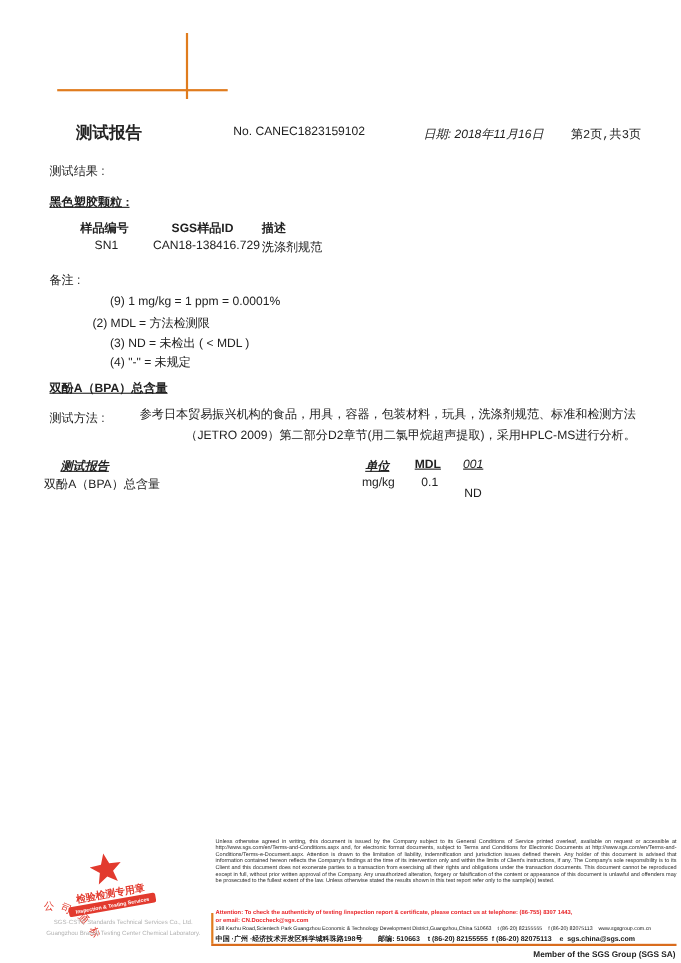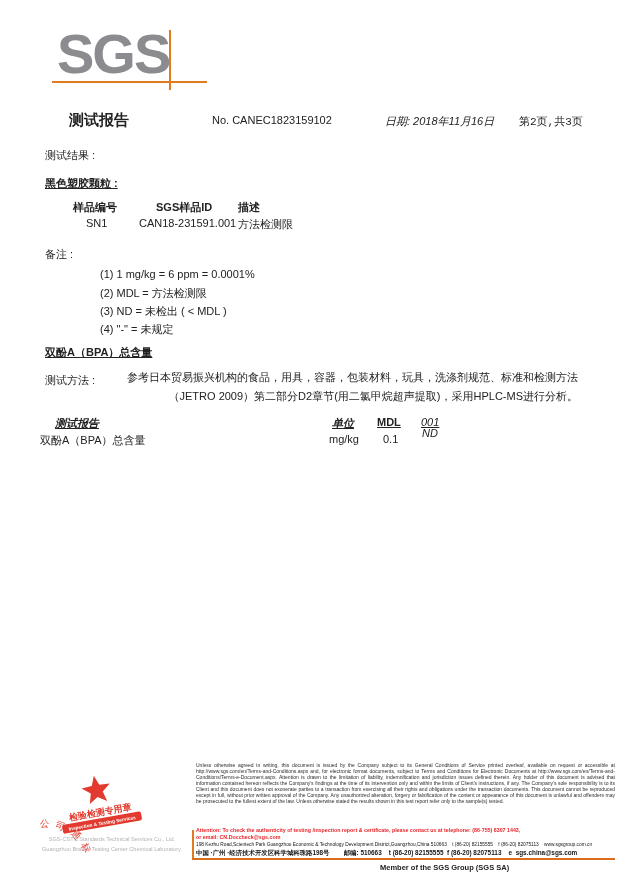--- a/index.html
+++ b/index.html
@@ -25,57 +25,56 @@
   .addr-cn{font-size:6.4px;color:#161616;font-weight:bold;white-space:pre;}
   .company-gray{font-size:5.6px;line-height:7px;color:#b3b3b3;text-align:center;}
   .member{font-size:7.5px;color:#222;font-weight:600;}
   .stamp-wrap{transform:rotate(-10deg);}
 </style>
 </head>
 <body>
 
 <div class="page">
 
-  <div class="abs logo" style="left:57px;top:26px;">SGS</div>
   <div class="abs oline-v" style="left:169px;top:30px;height:60px;"></div>
   <div class="abs oline-h" style="left:52px;top:81px;width:155px;"></div>
 
   <div class="abs title" style="left:45px;top:111px;">测试报告</div>
   <div class="abs meta" style="left:212px;top:114px;">No. CANEC1823159102</div>
   <div class="abs meta" style="left:385px;top:114px;font-style:italic;">日期: 2018年11月16日</div>
   <div class="abs meta" style="left:519px;top:114px;font-family:Liberation Mono, monospace;">第2页,共3页</div>
 
   <div class="abs body-txt" style="left:45px;top:148px;text-align:center;">测试结果 :</div>
   <div class="abs body-txt bold ul" style="left:45px;top:176px;">黑色塑胶颗粒 :</div>
 
   <div class="abs body-txt bold" style="left:73px;top:200px;">样品编号</div>
   <div class="abs body-txt bold" style="left:156px;top:200px;">SGS样品ID</div>
   <div class="abs body-txt bold" style="left:238px;top:200px;font-family:Liberation Mono, monospace;">描述</div>
   <div class="abs body-txt" style="left:86px;top:217px;">SN1</div>
-  <div class="abs body-txt" style="left:139px;top:217px;">CAN18-231591.001</div>
-  <div class="abs body-txt" style="left:238px;top:217px;">方法检测限</div>
+  <div class="abs body-txt" style="left:139px;top:217px;">CAN18-138416.729</div>
+  <div class="abs body-txt" style="left:238px;top:217px;">洗涤剂规范</div>
 
   <div class="abs body-txt" style="left:45px;top:247px;">备注 :</div>
-  <div class="abs body-txt" style="left:100px;top:268px;">(1) 1 mg/kg = 6 ppm = 0.0001%</div>
-  <div class="abs body-txt" style="left:100px;top:286px;text-align:right;">(2) MDL = 方法检测限</div>
+  <div class="abs body-txt" style="left:100px;top:268px;">(9) 1 mg/kg = 1 ppm = 0.0001%</div>
+  <div class="abs body-txt" style="left:84px;top:286px;text-align:right;">(2) MDL = 方法检测限</div>
   <div class="abs body-txt" style="left:100px;top:304px;text-align:right;">(3) ND = 未检出 ( &lt; MDL )</div>
   <div class="abs body-txt" style="left:100px;top:322px;">(4) "-" = 未规定</div>
 
   <div class="abs body-txt bold ul" style="left:45px;top:345px;">双酚A（BPA）总含量</div>
   <div class="abs body-txt" style="left:45px;top:373px;">测试方法 :</div>
   <div class="abs method" style="left:120px;top:368px;width:458px;">参考日本贸易振兴机构的食品，用具，容器，包装材料，玩具，洗涤剂规范、标准和检测方法（JETRO 2009）第二部分D2章节(用二氯甲烷超声提取)，采用HPLC-MS进行分析。</div>
 
   <div class="abs body-txt bold ul it" style="left:55px;top:416px;">测试报告</div>
   <div class="abs body-txt bold ul it" style="left:332px;top:416px;">单位</div>
   <div class="abs body-txt bold ul" style="left:377px;top:416px;">MDL</div>
   <div class="abs body-txt ul it" style="left:421px;top:416px;">001</div>
   <div class="abs body-txt" style="left:40px;top:433px;">双酚A（BPA）总含量</div>
   <div class="abs body-txt" style="left:329px;top:433px;">mg/kg</div>
   <div class="abs body-txt" style="left:383px;top:433px;">0.1</div>
-  <div class="abs body-txt" style="left:422px;top:427px;font-style:italic;">ND</div>
+  <div class="abs body-txt" style="left:422px;top:443px;">ND</div>
 
   <div class="abs stamp-wrap" style="left:36px;top:757px;width:130px;height:96px;">
     <svg width="130" height="96" viewBox="0 0 130 96">
       <defs>
         <path id="ringPath" d="M 29.4,71.5 A 41,41 0 1 1 29.39,71.49"></path>
       </defs>
       <text fill="#e23a2e" font-size="9.5" letter-spacing="5.5">
         <textPath href="#ringPath">通标标准技术服务有限公司广州分公司</textPath>
       </text>
       <polygon points="63,18 66.8,27.8 77.3,28.4 69.1,35 71.8,45.1 63,39.4 54.2,45.1 56.9,35 48.7,28.4 59.2,27.8" fill="#e23a2e"></polygon>
@@ -91,15 +90,15 @@
   <div class="abs footer-small" style="left:196px;top:762px;width:419px;">Unless otherwise agreed in writing, this document is issued by the Company subject to its General Conditions of Service printed overleaf, available on request or accessible at http://www.sgs.com/en/Terms-and-Conditions.aspx and, for electronic format documents, subject to Terms and Conditions for Electronic Documents at http://www.sgs.com/en/Terms-and-Conditions/Terms-e-Document.aspx. Attention is drawn to the limitation of liability, indemnification and jurisdiction issues defined therein. Any holder of this document is advised that information contained hereon reflects the Company's findings at the time of its intervention only and within the limits of Client's instructions, if any. The Company's sole responsibility is to its Client and this document does not exonerate parties to a transaction from exercising all their rights and obligations under the transaction documents. This document cannot be reproduced except in full, without prior written approval of the Company. Any unauthorized alteration, forgery or falsification of the content or appearance of this document is unlawful and offenders may be prosecuted to the fullest extent of the law. Unless otherwise stated the results shown in this test report refer only to the sample(s) tested.</div>
   <div class="abs attn" style="left:196px;top:827px;width:419px;">Attention: To check the authenticity of testing /inspection report &amp; certificate, please contact us at telephone: (86-755) 8307 1443,</div>
   <div class="abs attn" style="left:196px;top:834px;width:419px;">or email: CN.Doccheck@sgs.com</div>
 
   <div class="abs addr-en" style="left:196px;top:842px;">198 Kezhu Road,Scientech Park Guangzhou Economic &amp; Technology Development District,Guangzhou,China 510663    t (86-20) 82155555    f (86-20) 82075113    www.sgsgroup.com.cn</div>
   <div class="abs addr-cn" style="left:196px;top:849px;">中国 ·广州 ·经济技术开发区科学城科珠路198号        邮编: 510663    t (86-20) 82155555  f (86-20) 82075113    e  sgs.china@sgs.com</div>
 
   <div class="abs oline-v" style="left:192px;top:830px;height:28px;width:1.5px;"></div>
   <div class="abs oline-h" style="left:192px;top:858px;width:423px;height:1.5px;background:#d96c1d;"></div>
 
-  <div class="abs member" style="left:380px;top:863px;width:234px;text-align:left;">Member of the SGS Group (SGS SA)</div>
+  <div class="abs member" style="left:380px;top:863px;width:234px;text-align:right;">Member of the SGS Group (SGS SA)</div>
 
 </div>
 
 </body></html>

